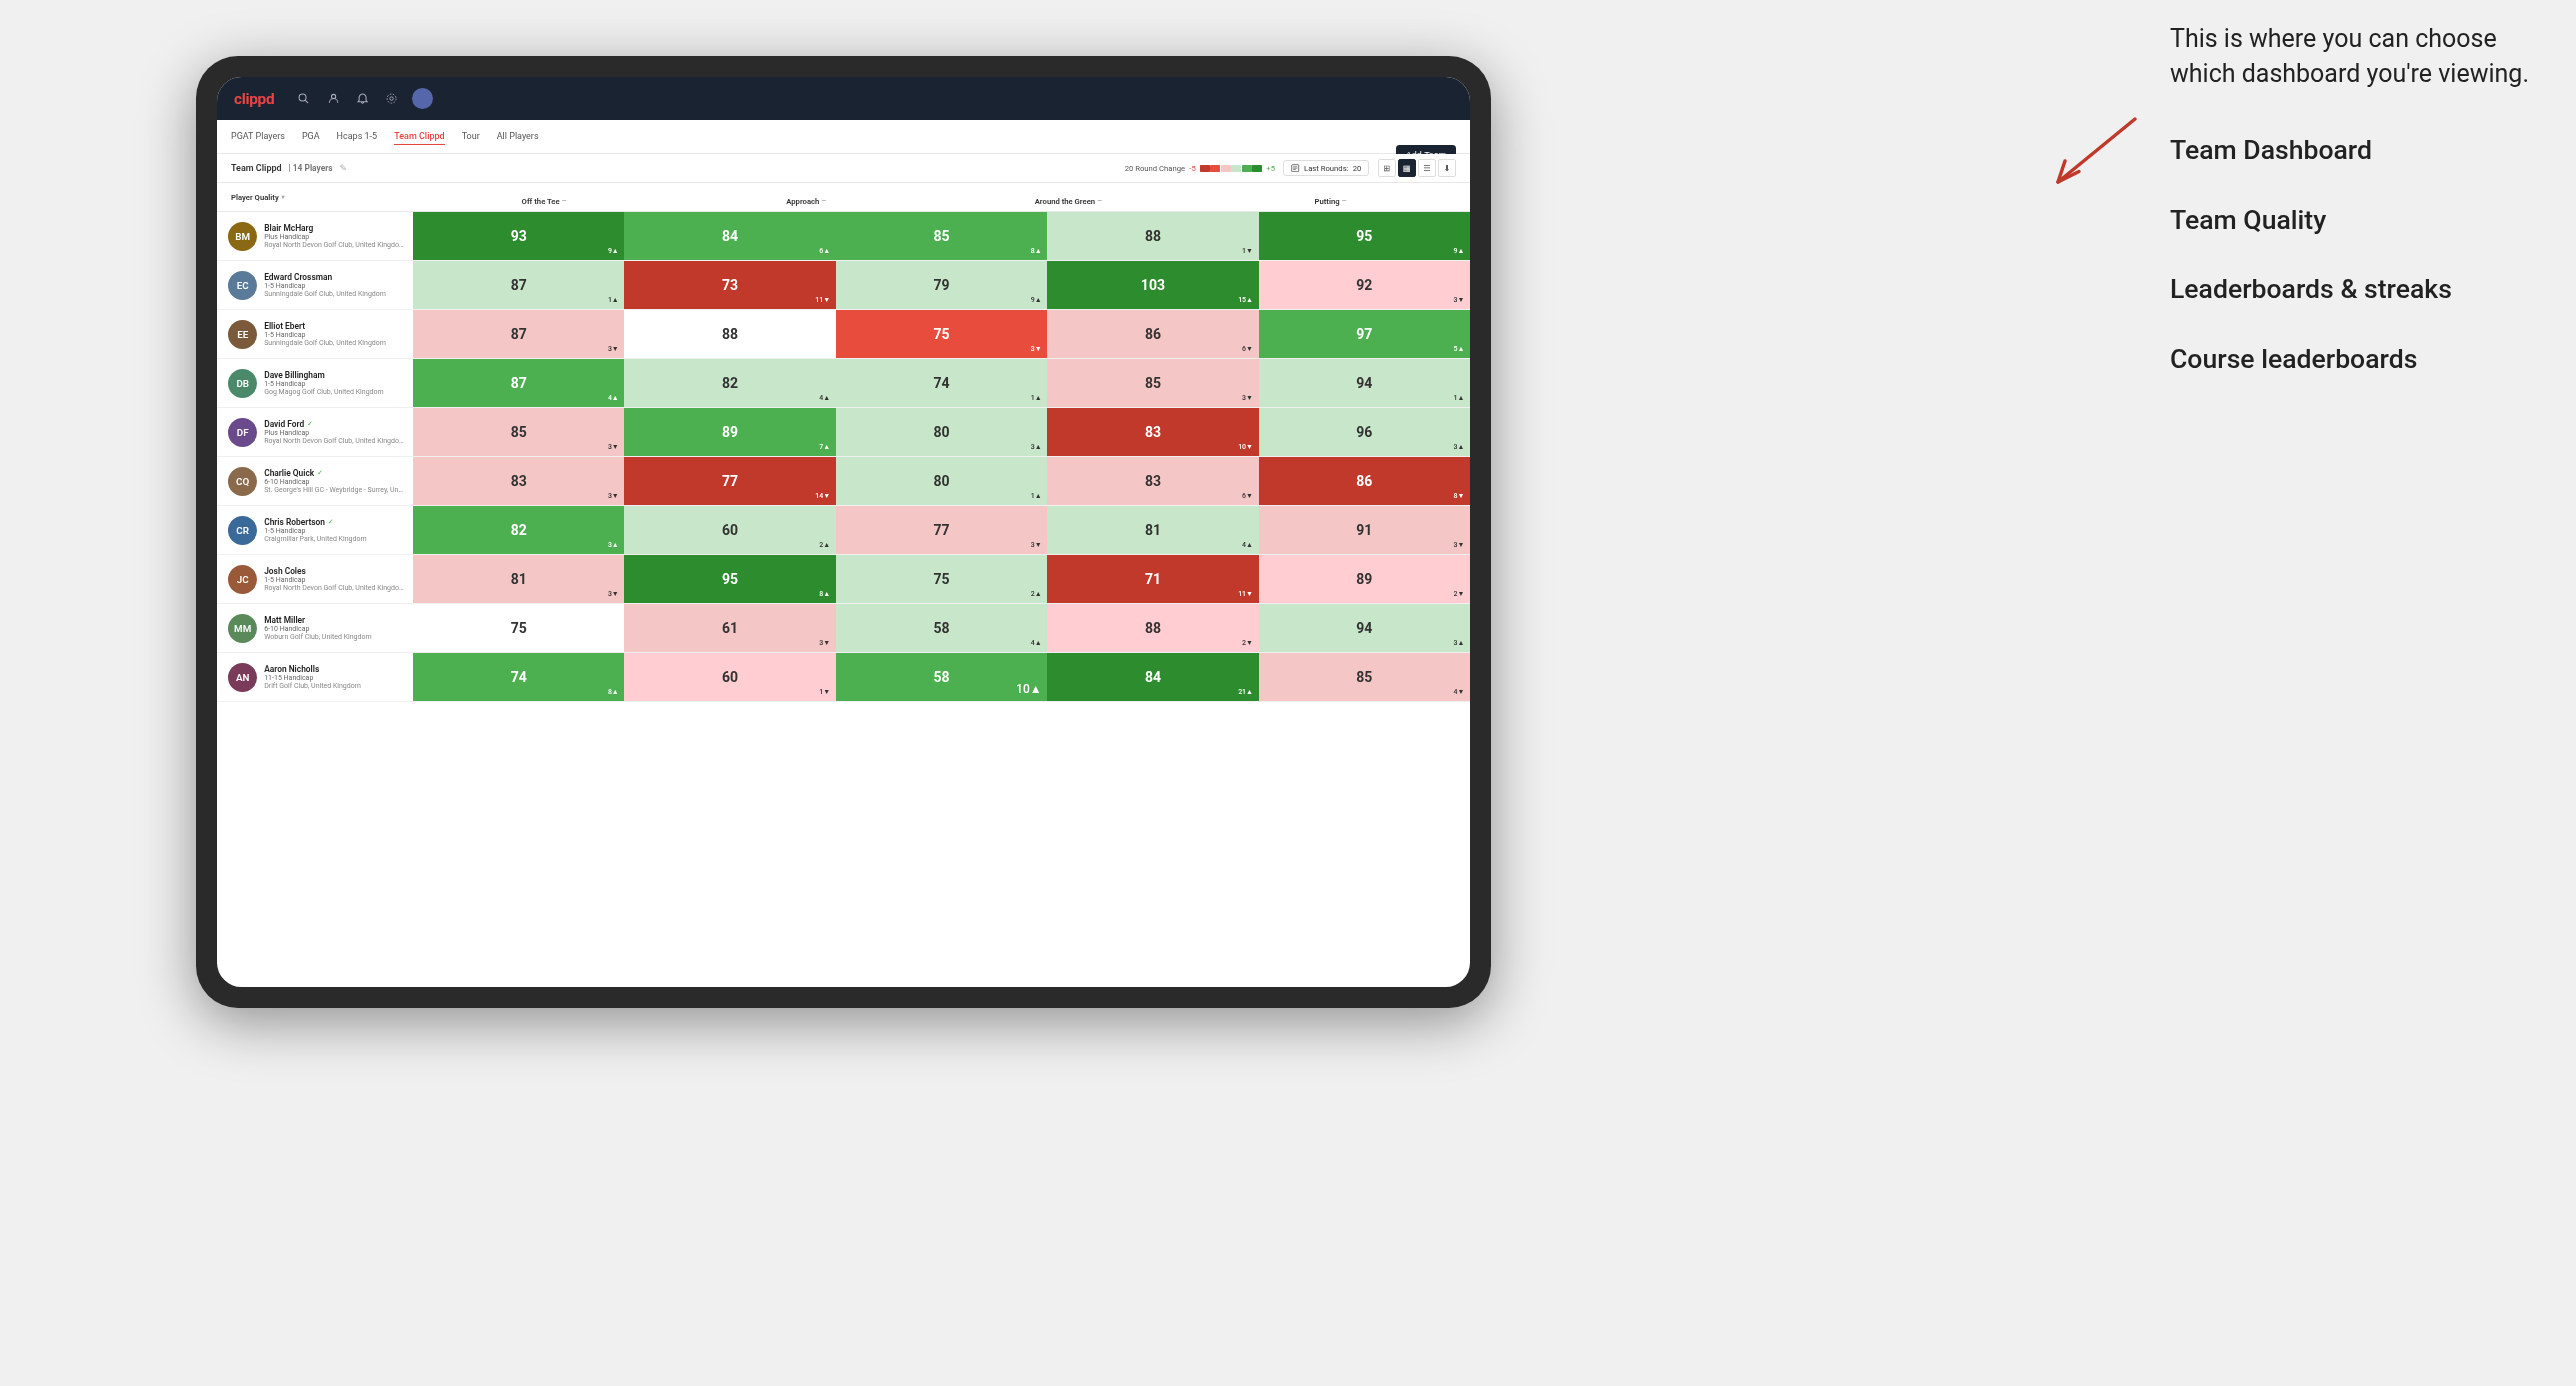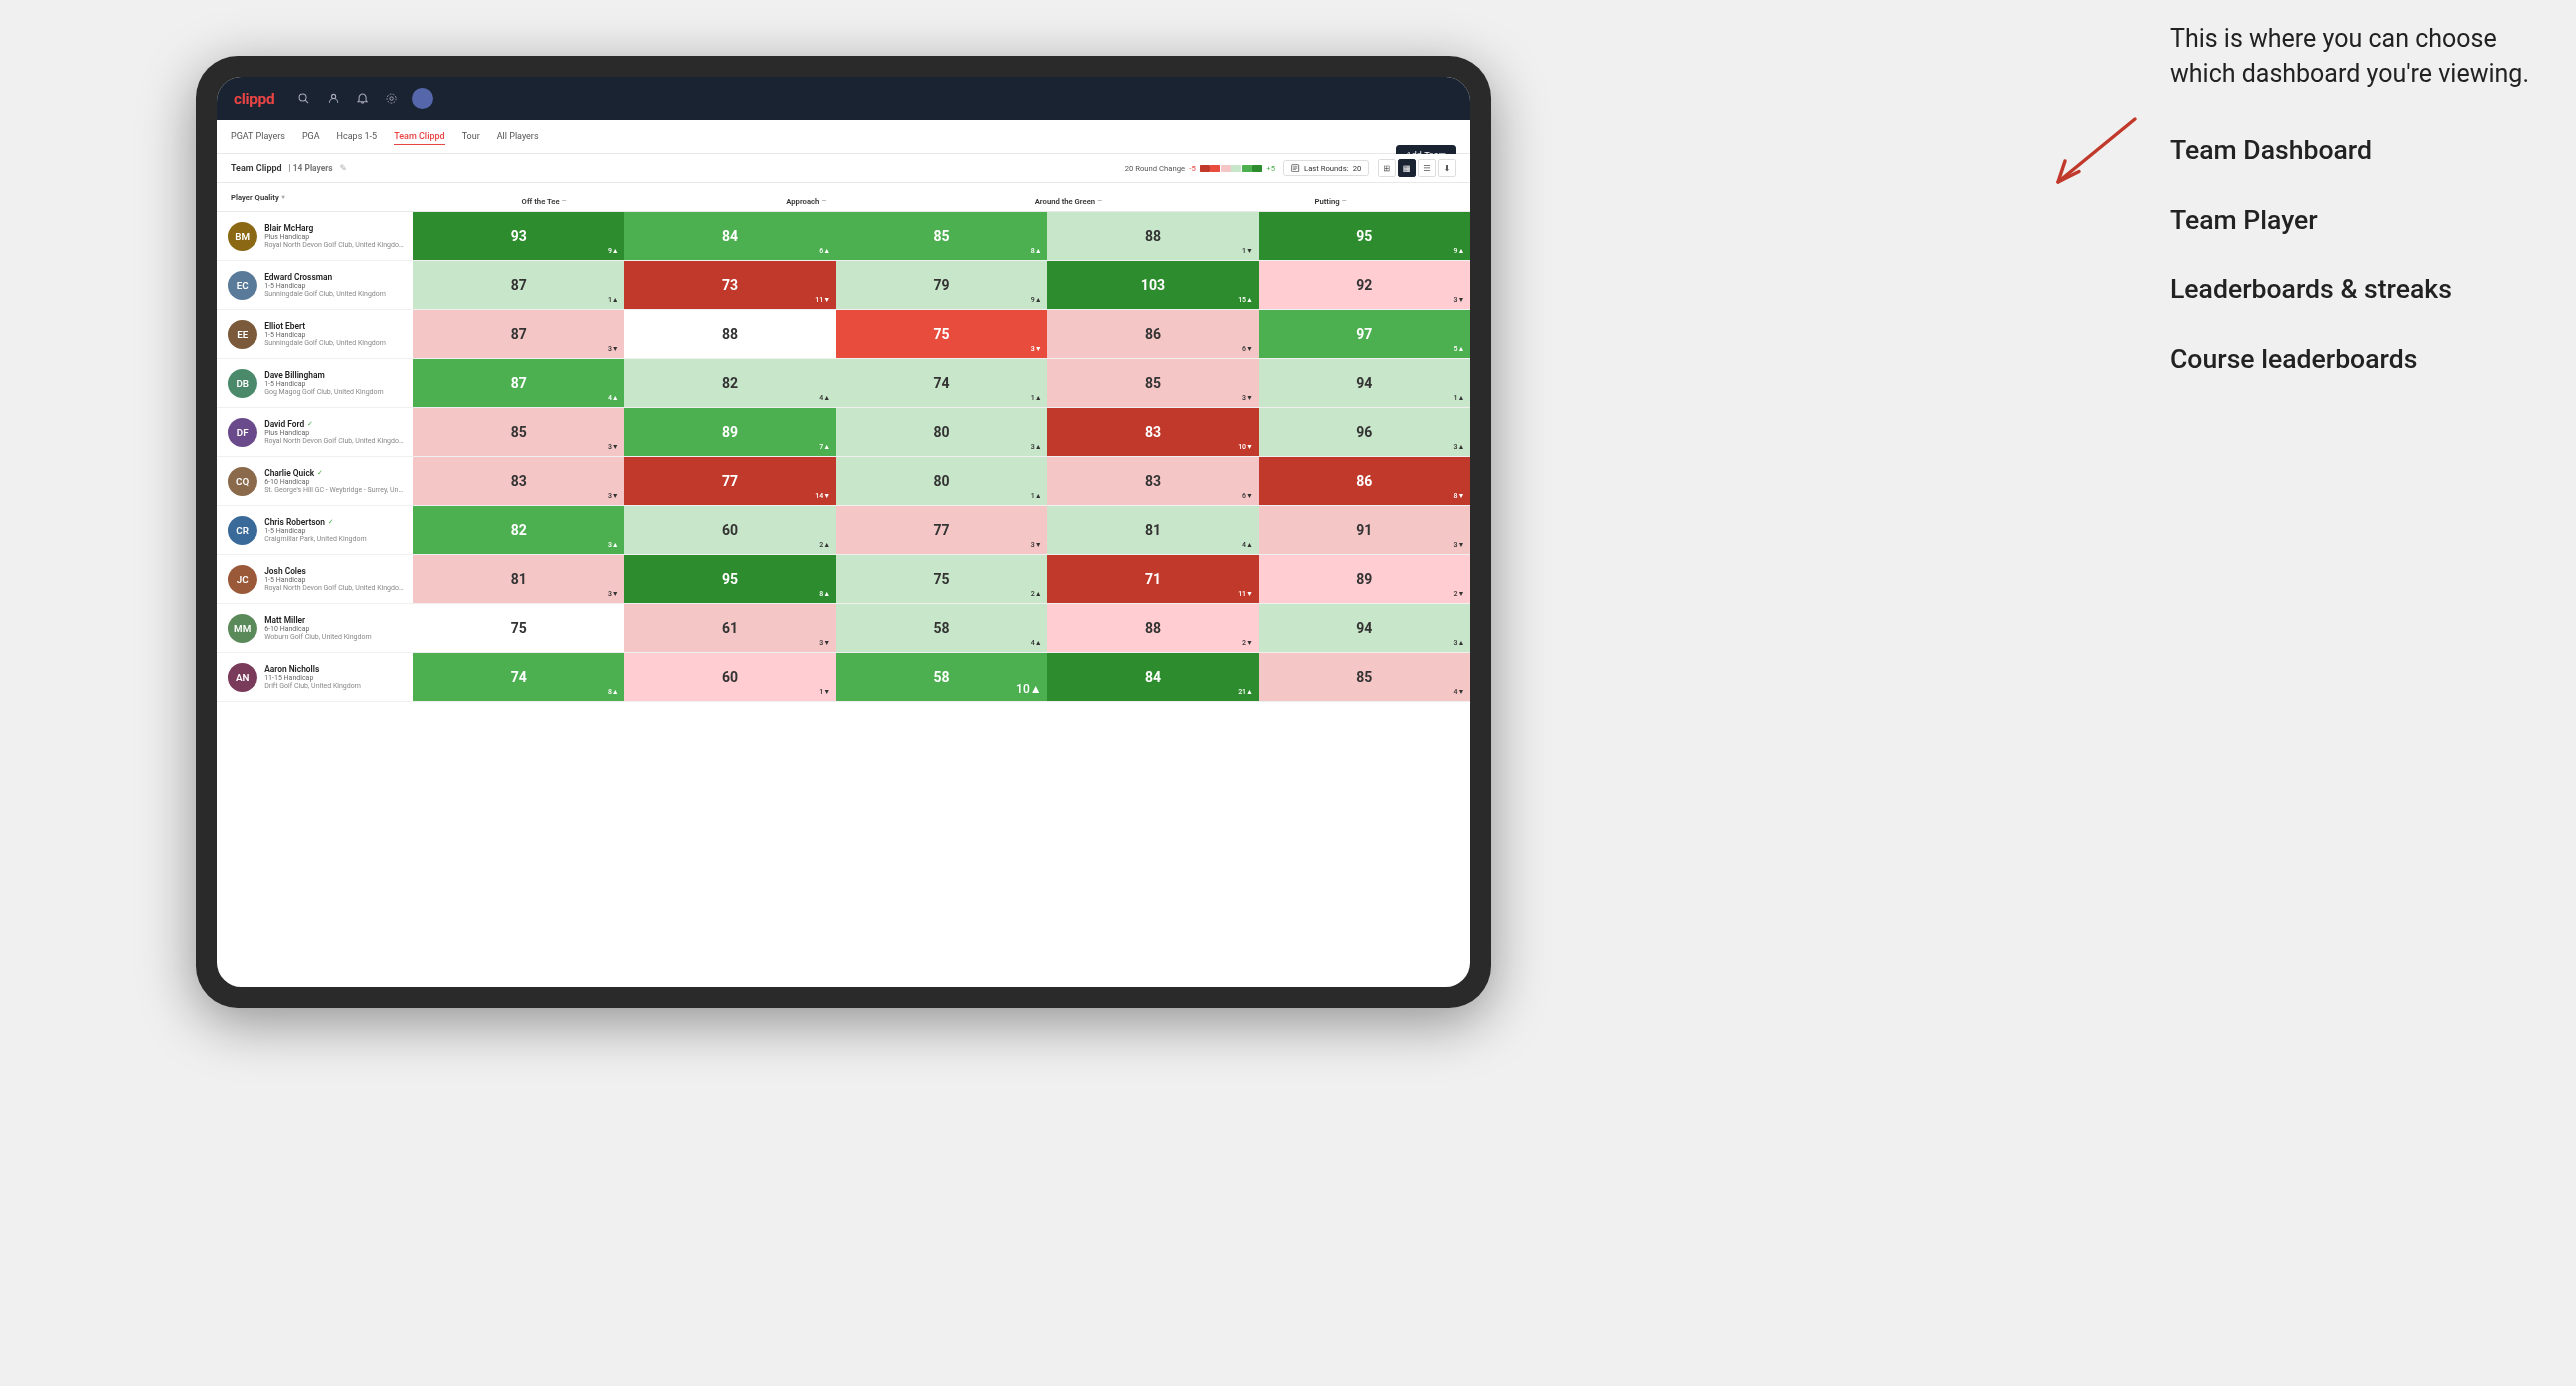--- a/index.html
+++ b/index.html
@@ -370,21 +370,21 @@
     }
   </style>
 </head>
 <body>
 
 <div class="annotation-area">
   <p class="annotation-text">This is where you can choose which dashboard you're viewing.</p>
   <ul class="annotation-list">
 
   <li>Team Dashboard</li>
-      <li>Team Player</li>
+      <li>Team Quality</li>
       <li>Leaderboards &amp; streaks</li>
       <li>Course leaderboards</li>
     </ul>
 </div>
 
 <svg class="red-arrow" viewBox="0 0 200 120" fill="none" xmlns="http://www.w3.org/2000/svg">
   <path d="M190 10 L80 100" stroke="#c0392b" stroke-width="5" stroke-linecap="round"></path>
   <path d="M80 100 L110 85 M80 100 L90 70" stroke="#c0392b" stroke-width="5" stroke-linecap="round" stroke-linejoin="round"></path>
 </svg>
 

